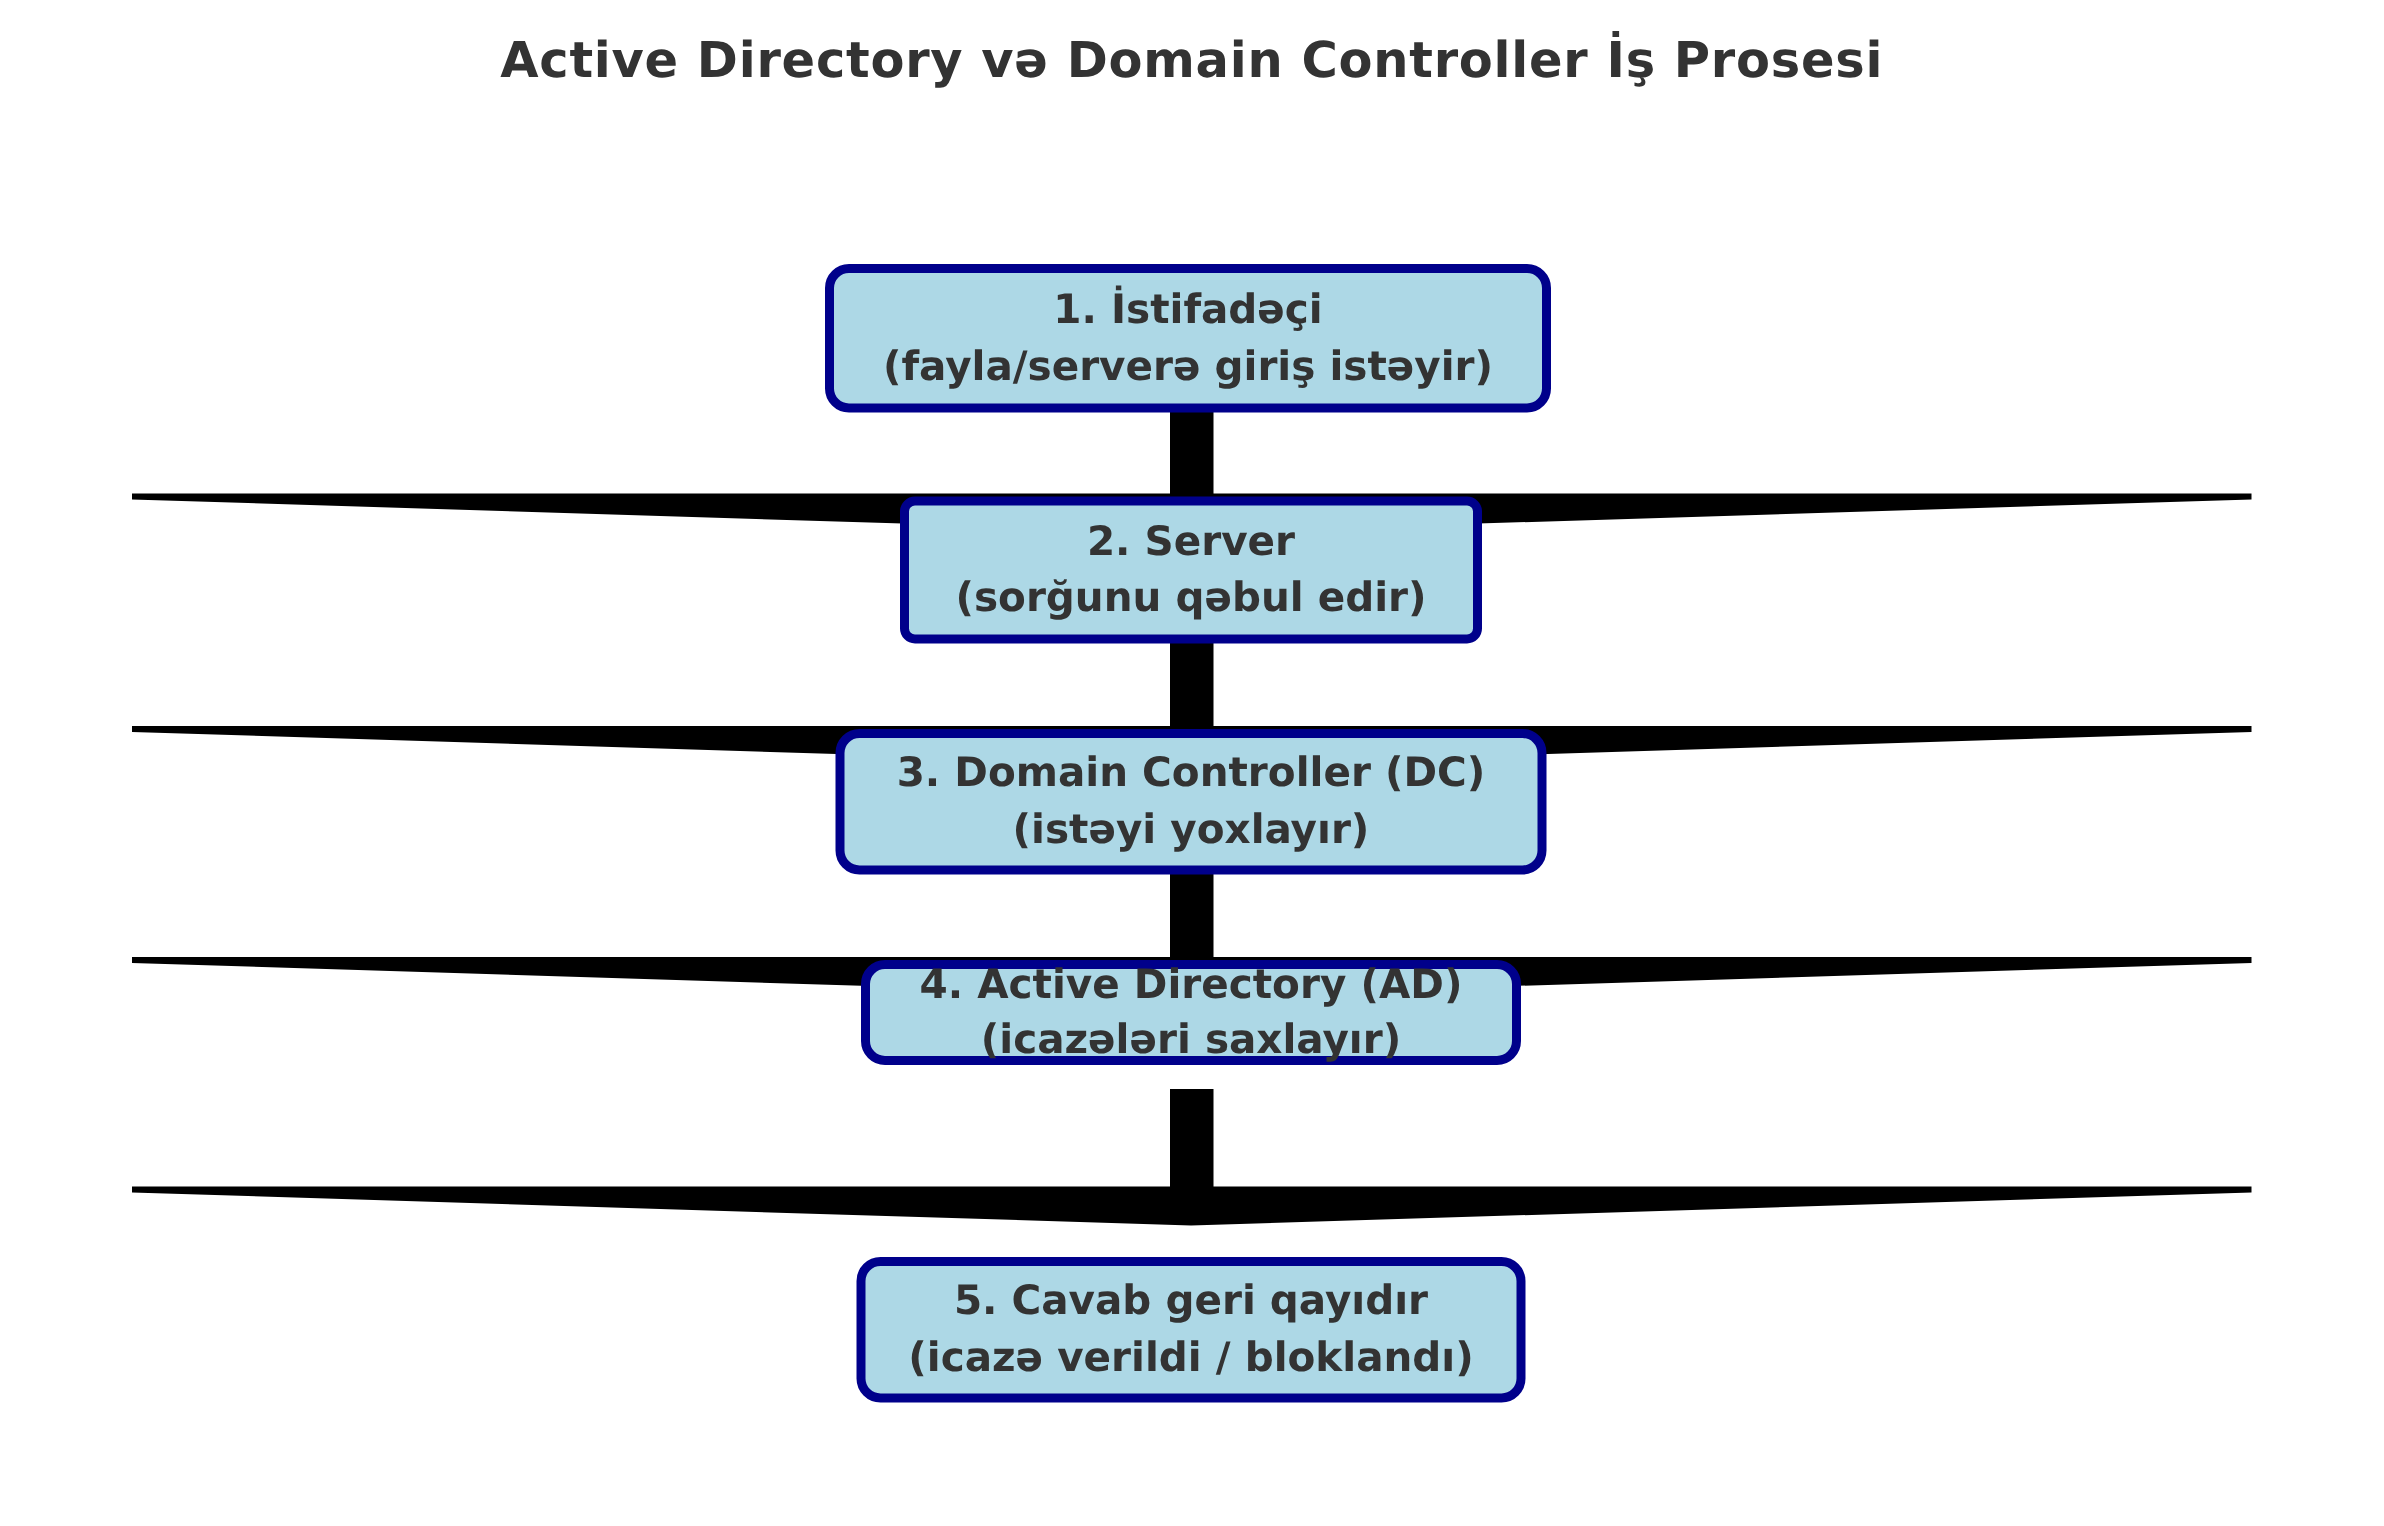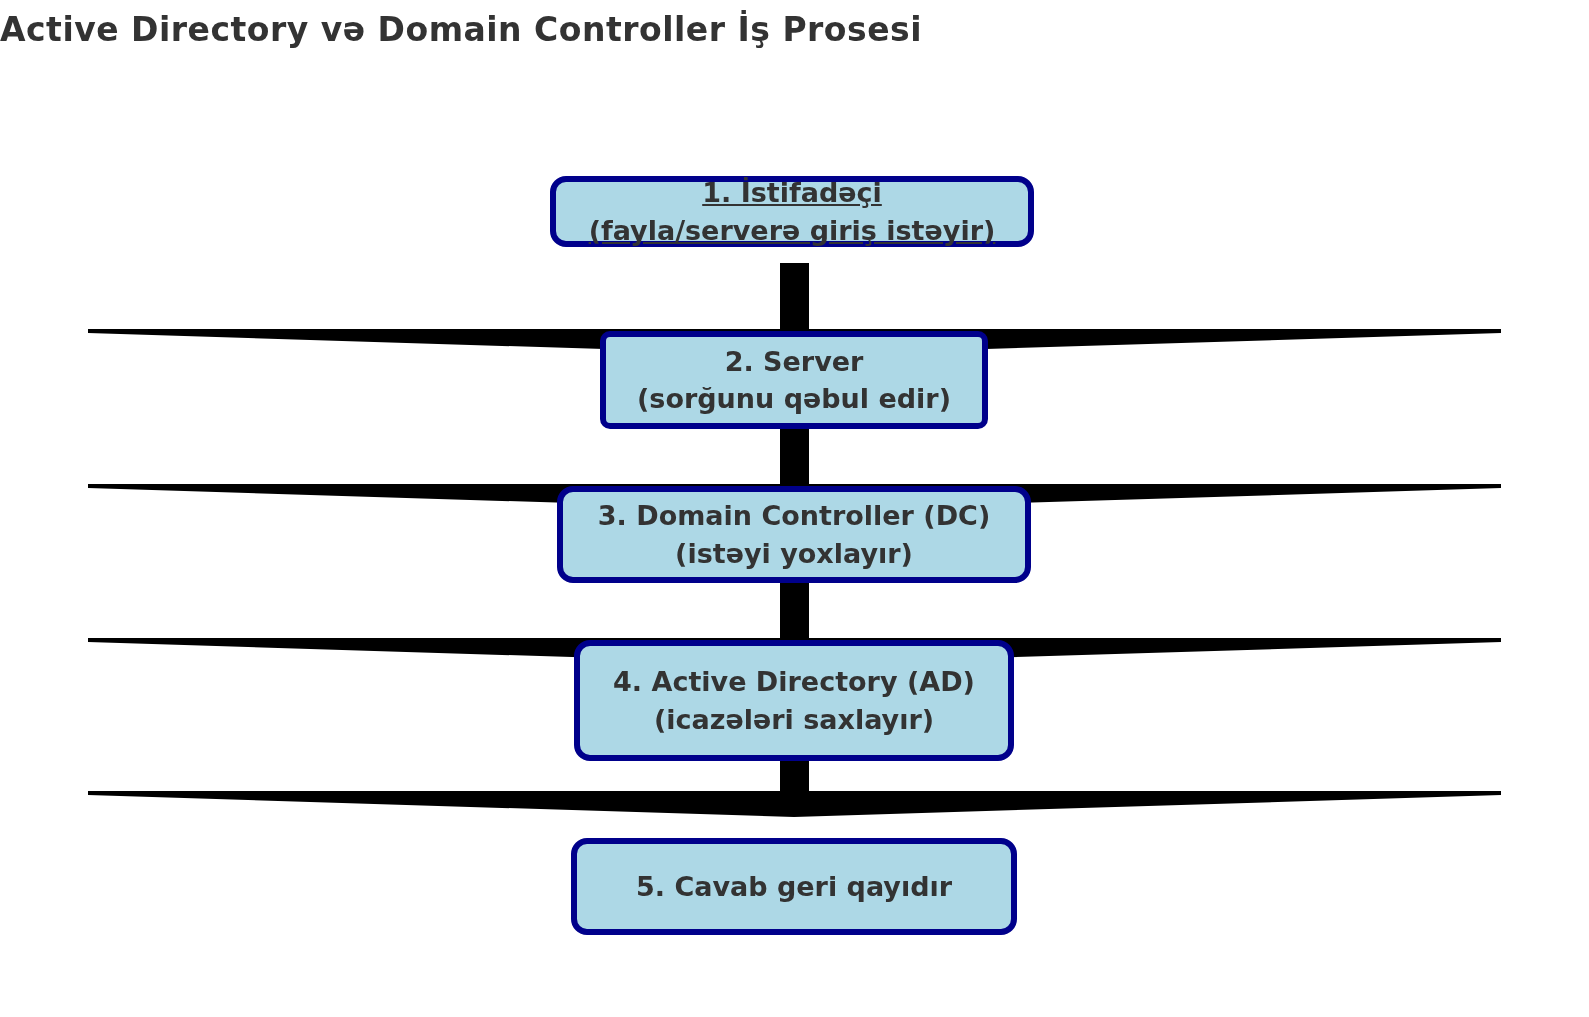--- a/index.html
+++ b/index.html
@@ -11,23 +11,23 @@
     position: relative;
     width: 1589px;
     height: 1017px;
     background: #ffffff;
     overflow: hidden;
     font-family: "DejaVu Sans", sans-serif;
   }
   .diagram-title {
     position: absolute;
     left: 0;
-    top: 10px;
+    top: 20px;
     width: 100%;
-    text-align: left;
+    text-align: center;
     font-size: 33px;
     font-weight: bold;
     color: #333333;
     letter-spacing: 0.5px;
   }
   .connectors {
     position: absolute;
     left: 0;
     top: 0;
     z-index: 0;
@@ -42,24 +42,24 @@
     display: flex;
     flex-direction: column;
     align-items: center;
     justify-content: center;
     text-align: center;
     color: #333333;
     font-weight: bold;
     font-size: 27px;
     line-height: 1.38;
   }
-  .b1 { left: 550px; top: 176px; width: 484px; height: 71px; text-decoration: underline; }
+  .b1 { left: 550px; top: 176px; width: 484px; height: 99px; }
   .b2 { left: 600px; top: 331px; width: 388px; height: 98px; border-radius: 10px; }
   .b3 { left: 557px; top: 486px; width: 474px; height: 97px; }
-  .b4 { left: 574px; top: 640px; width: 440px; height: 121px; }
+  .b4 { left: 574px; top: 640px; width: 440px; height: 70px; }
   .b5 { left: 571px; top: 838px; width: 446px; height: 97px; }
 </style>
 </head>
 <body>
 
 <div class="canvas">
 
   <div class="diagram-title">Active Directory və Domain Controller İş Prosesi</div>
 
   <svg class="connectors" width="1589" height="1017" viewBox="0 0 1589 1017">
@@ -90,15 +90,16 @@
     <div>(istəyi yoxlayır)</div>
   </div>
 
   <div class="step-box b4">
     <div>4. Active Directory (AD)</div>
     <div>(icazələri saxlayır)</div>
   </div>
 
   <div class="step-box b5">
     <div>5. Cavab geri qayıdır</div>
+    <div>(icazə verildi / bloklandı)</div>
   </div>
 
 </div>
 
 </body></html>

